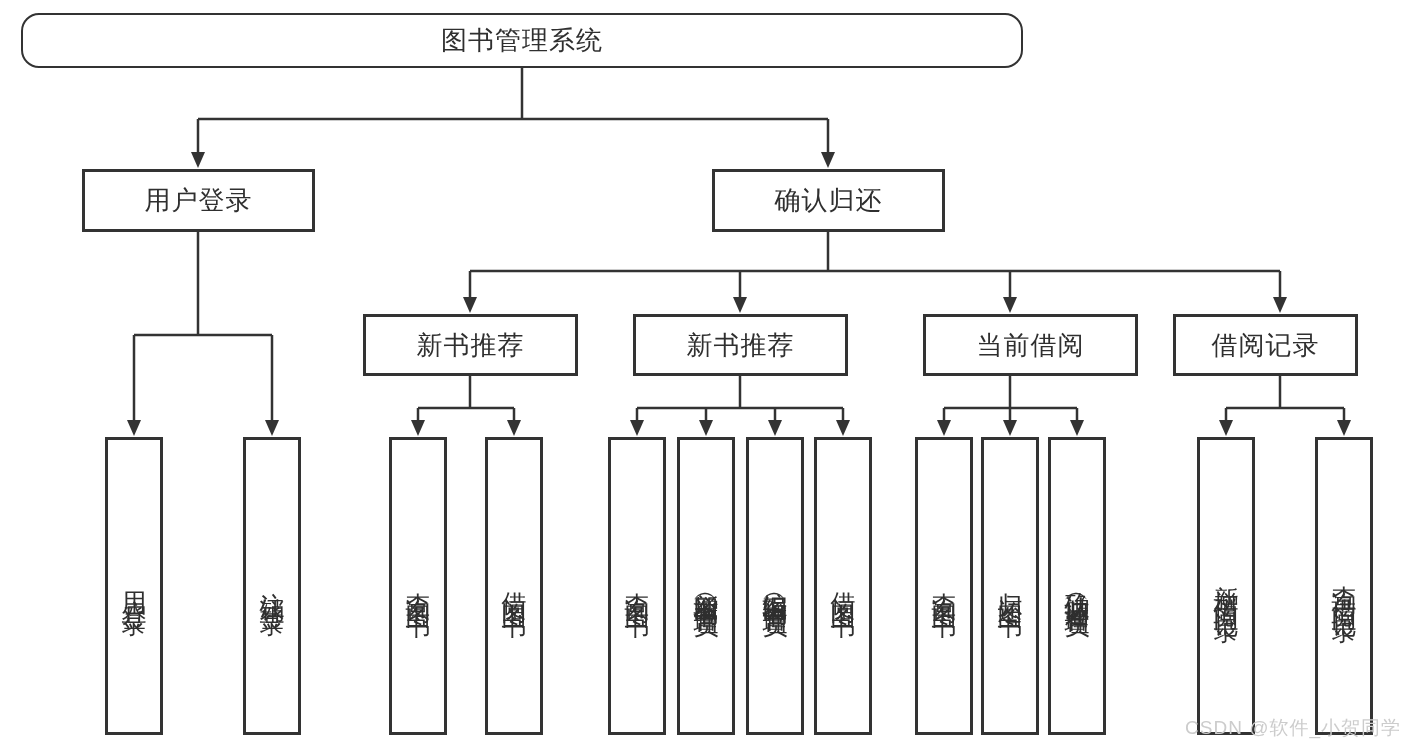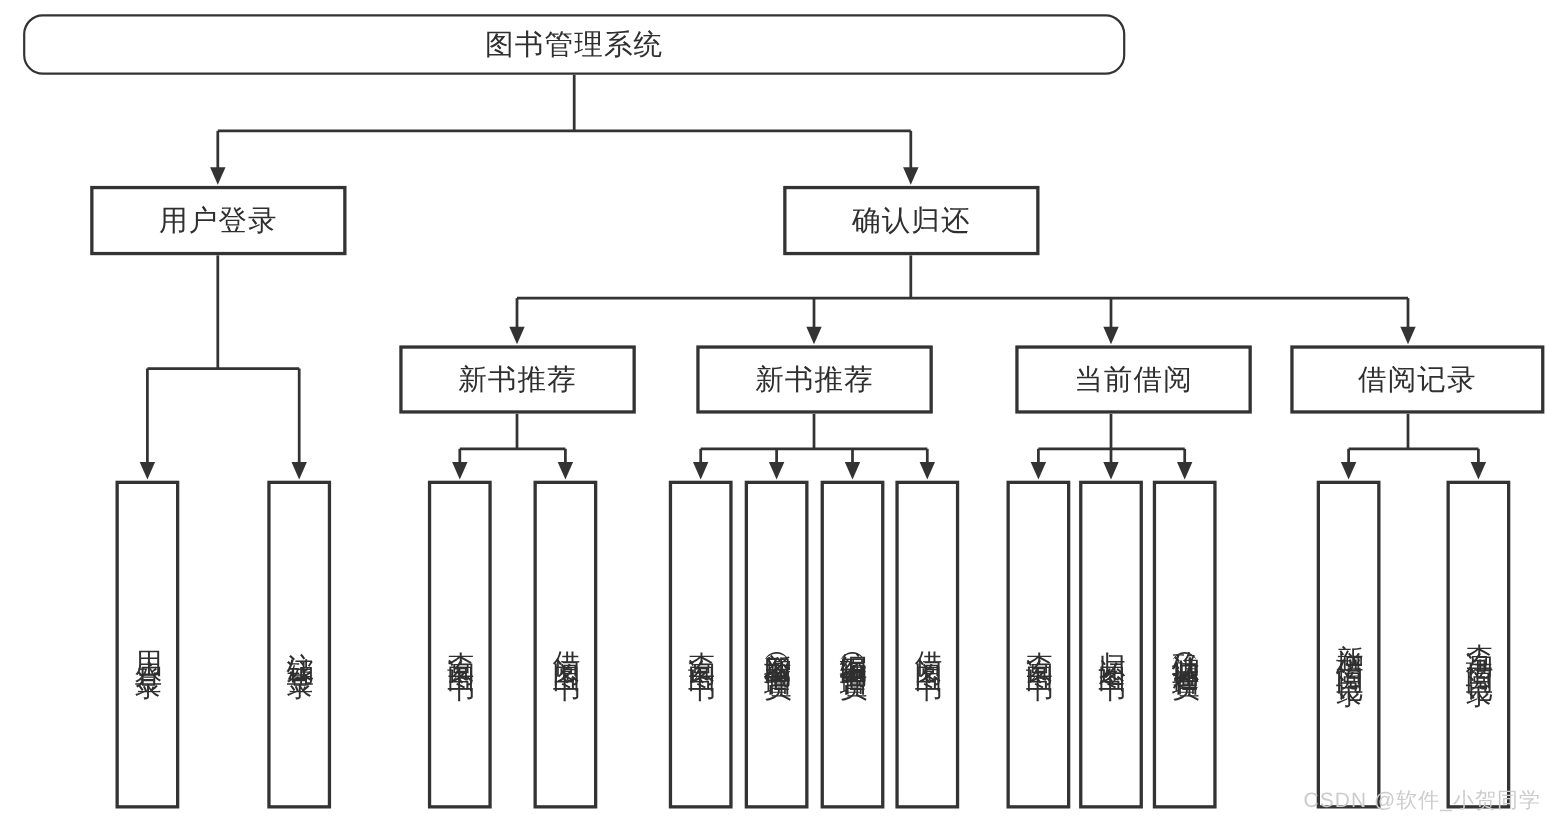--- a/index.html
+++ b/index.html
@@ -132,21 +132,21 @@
 
   <div class="node" style="left:363px;top:314px;width:215px;height:62px;">
     <span class="hlabel">新书推荐</span>
   </div>
   <div class="node" style="left:633px;top:314px;width:215px;height:62px;">
     <span class="hlabel">新书推荐</span>
   </div>
   <div class="node" style="left:903px;top:314px;width:215px;height:62px;margin-left:20px;">
     <span class="hlabel">当前借阅</span>
   </div>
-  <div class="node" style="left:1173px;top:314px;width:231px;height:62px;">
+  <div class="node" style="left:1173px;top:314px;width:185px;height:62px;">
     <span class="hlabel">借阅记录</span>
   </div>
 
   <div class="node leaf" style="left:105px;top:437px;width:58px;height:298px;">
     <span class="vlabel">用户登录</span>
   </div>
   <div class="node leaf" style="left:243px;top:437px;width:58px;height:298px;">
     <span class="vlabel">注销登录</span>
   </div>
 

